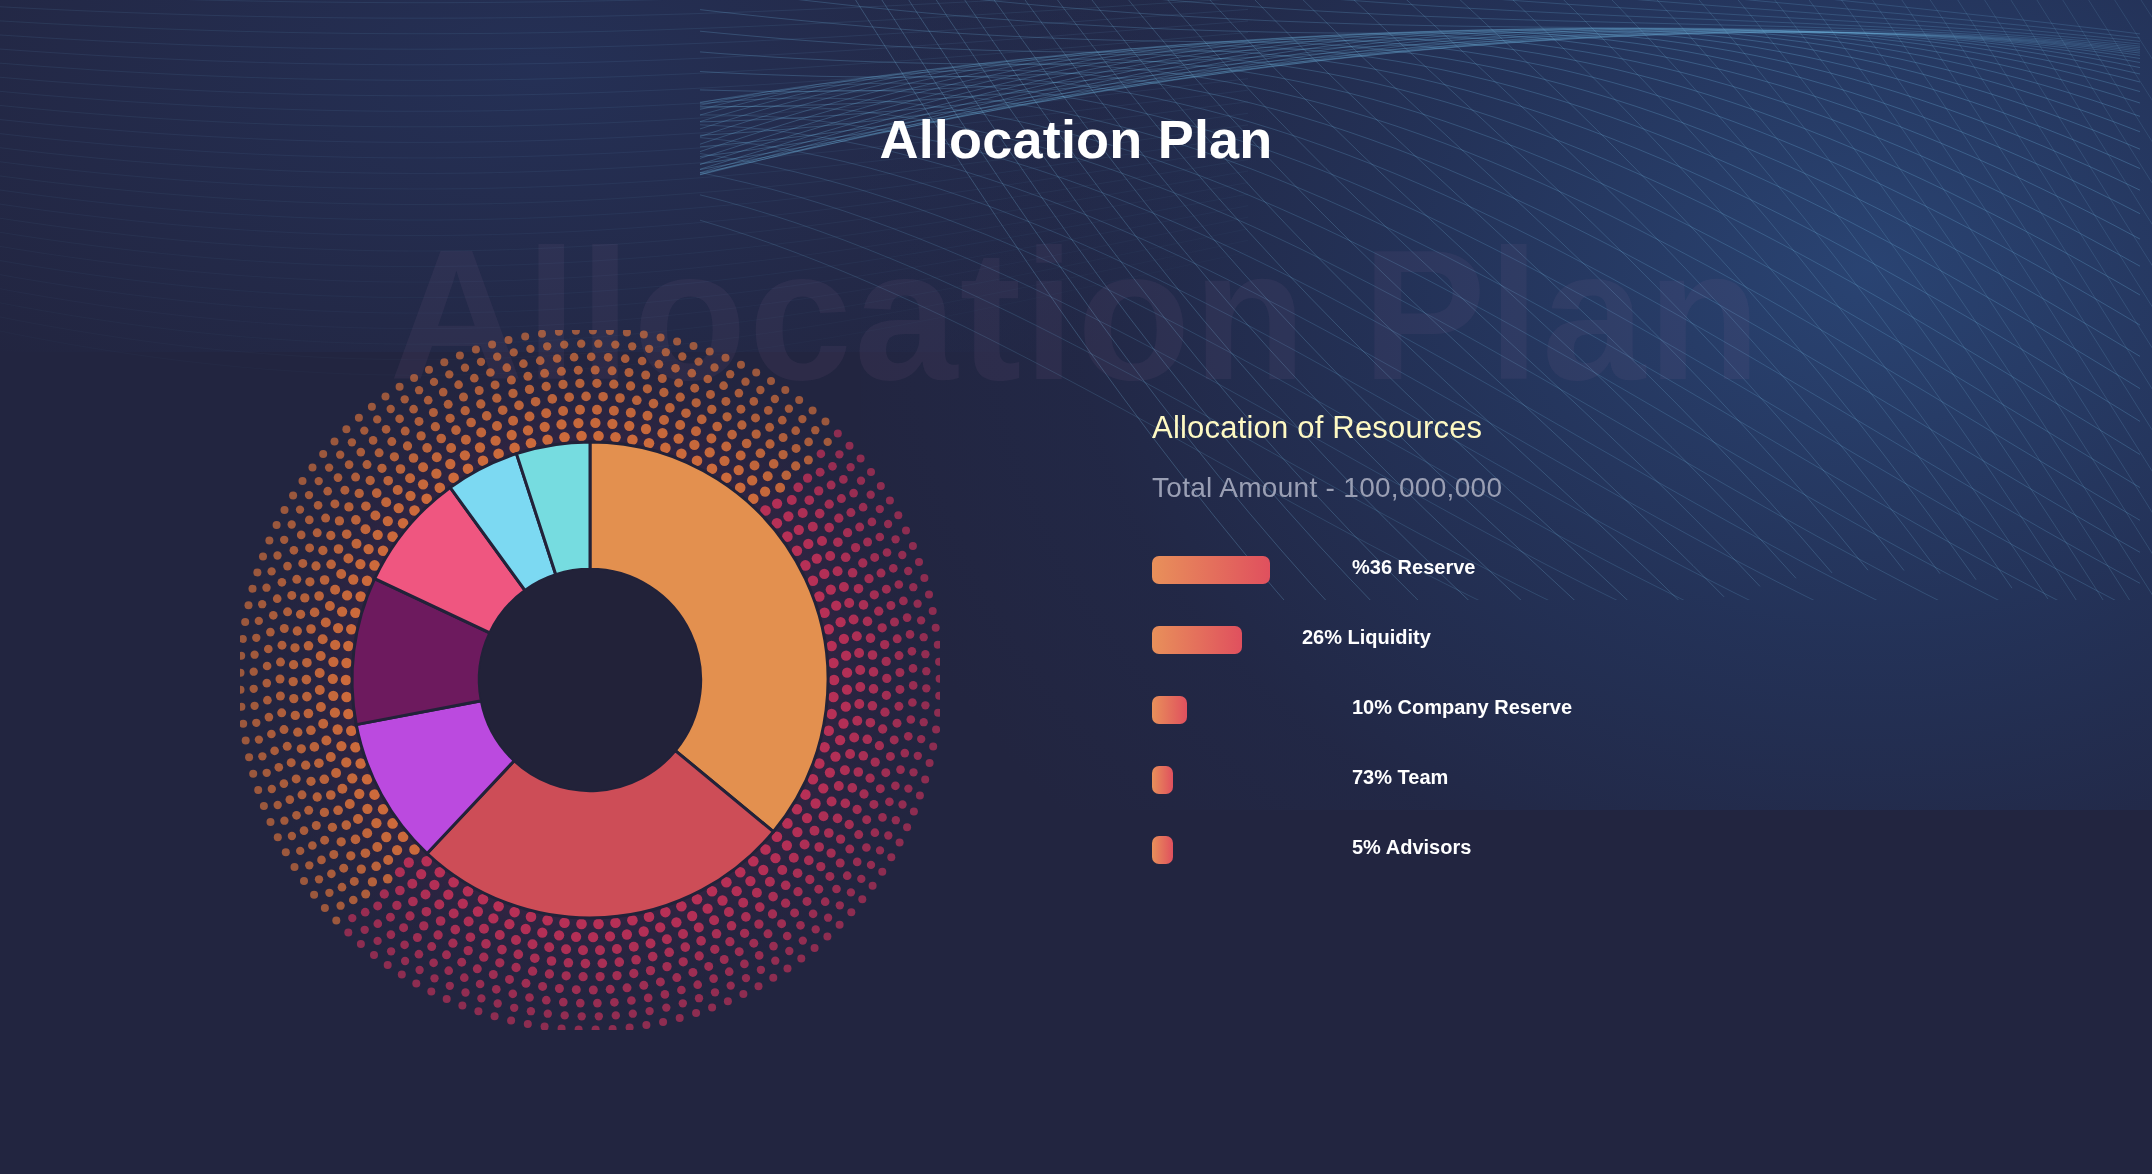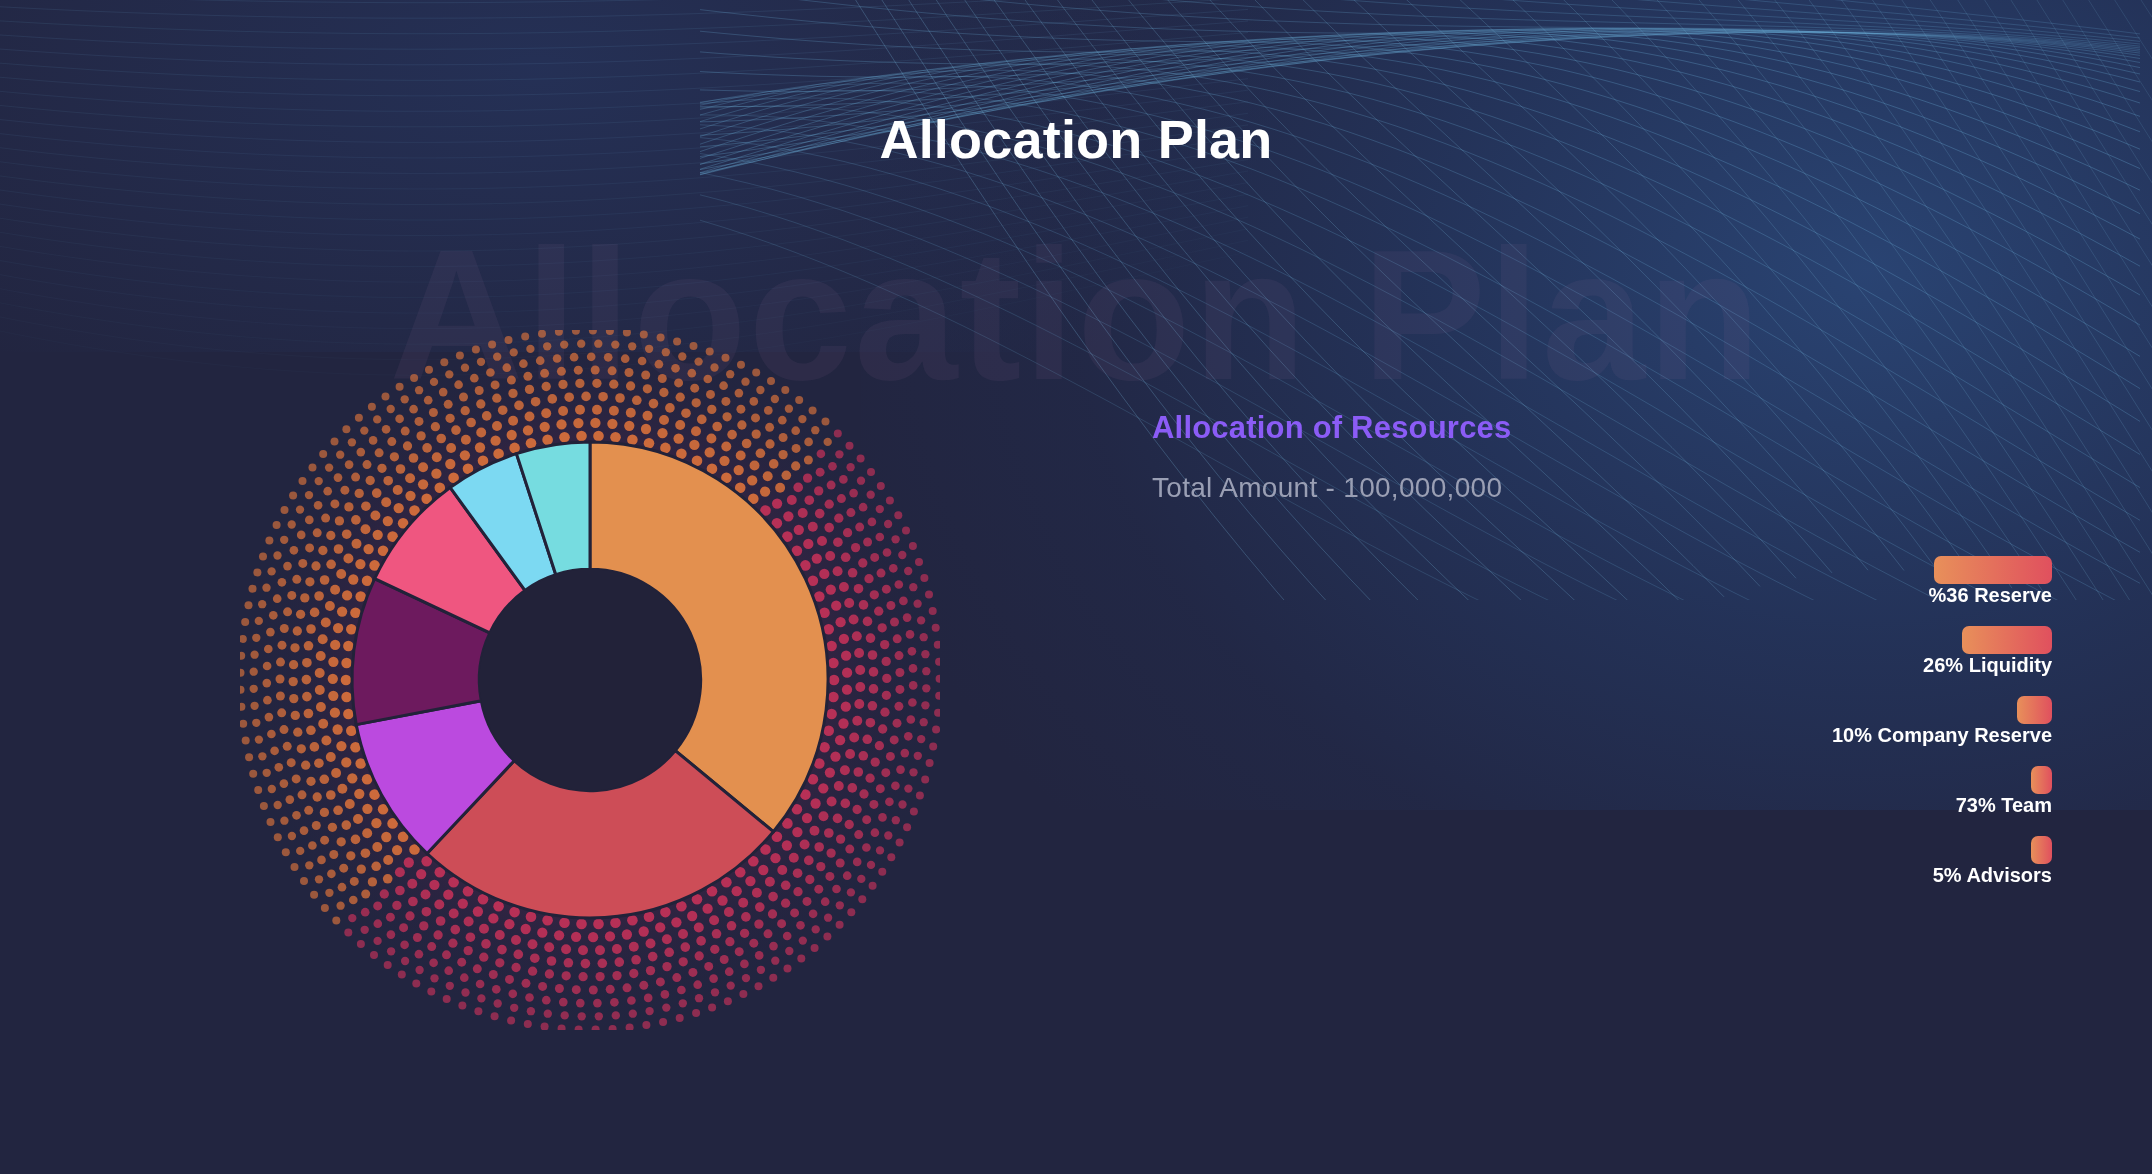--- a/index.html
+++ b/index.html
@@ -83,38 +83,37 @@
 
   
   #legend-panel {
     position: absolute;
     left: 1152px;
     top: 410px;
     width: 900px;
   }
   .panel-title {
     font-size: 31px;
-    font-weight: 700;
-    color: #8b5cf6;
+    font-weight: 400;
+    color: #fef9c3;
     margin: 0 0 26px 0;
     letter-spacing: 0.2px;
   }
   .panel-subtitle {
     font-size: 28px;
     font-weight: 400;
     color: #9a9fb4;
     margin: 0 0 52px 0;
     letter-spacing: 0.3px;
   }
   .legend-row {
     display: flex;
-    align-items: flex-end;
+    align-items: flex-start;
     height: 28px;
     margin-bottom: 42px;
-    flex-direction: column;
   }
   .legend-row:last-child { margin-bottom: 10px; }
   .legend-swatch {
     height: 28px;
     border-radius: 7px;
     background: linear-gradient(90deg, #e8905a 0%, #e0505e 100%);
     flex: 0 0 auto;
   }
   .legend-label {
     font-size: 20px;
@@ -1273,21 +1272,21 @@
   <div id="legend-panel">
     <div class="panel-title">Allocation of Resources</div>
     <div class="panel-subtitle">Total Amount - 100,000,000</div>
     <div id="legend-list">
         <div class="legend-row">
           <div class="legend-swatch" style="width: 118px; background: linear-gradient(90deg, rgb(232, 144, 90) 0%, rgb(224, 80, 94) 100%);"></div>
           <div class="legend-label" style="margin-left: 82px;">%36 Reserve</div>
         </div>
         <div class="legend-row">
           <div class="legend-swatch" style="width: 90px; background: linear-gradient(90deg, rgb(232, 144, 90) 0%, rgb(224, 80, 94) 100%);"></div>
-          <div class="legend-label" style="margin-left: 110px;">26% Liquidity</div>
+          <div class="legend-label" style="margin-left: 60px;">26% Liquidity</div>
         </div>
         <div class="legend-row">
           <div class="legend-swatch" style="width: 35px; background: linear-gradient(90deg, rgb(232, 144, 90) 0%, rgb(224, 80, 94) 100%);"></div>
           <div class="legend-label" style="margin-left: 165px;">10% Company Reserve</div>
         </div>
         <div class="legend-row">
           <div class="legend-swatch" style="width: 21px; background: linear-gradient(90deg, rgb(232, 144, 90) 0%, rgb(224, 80, 94) 100%);"></div>
           <div class="legend-label" style="margin-left: 179px;">73% Team</div>
         </div>
         <div class="legend-row">

